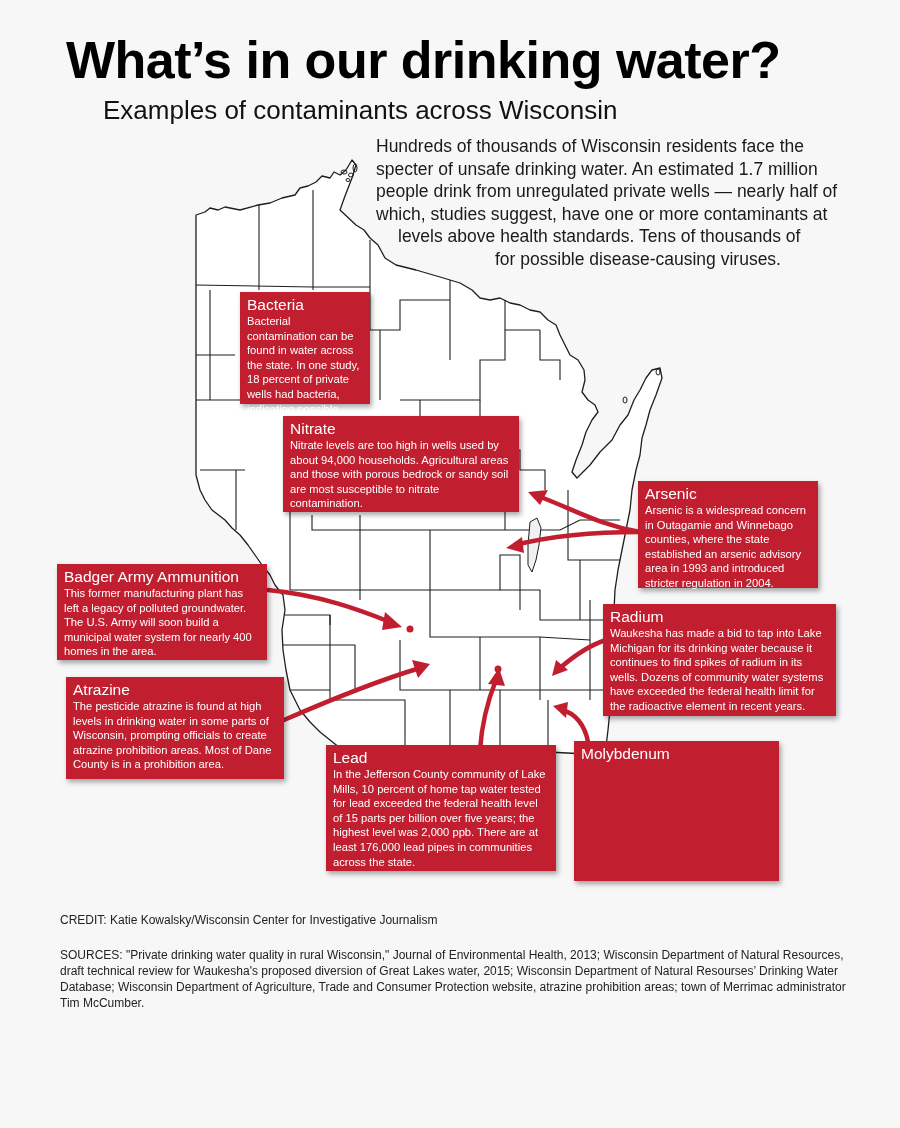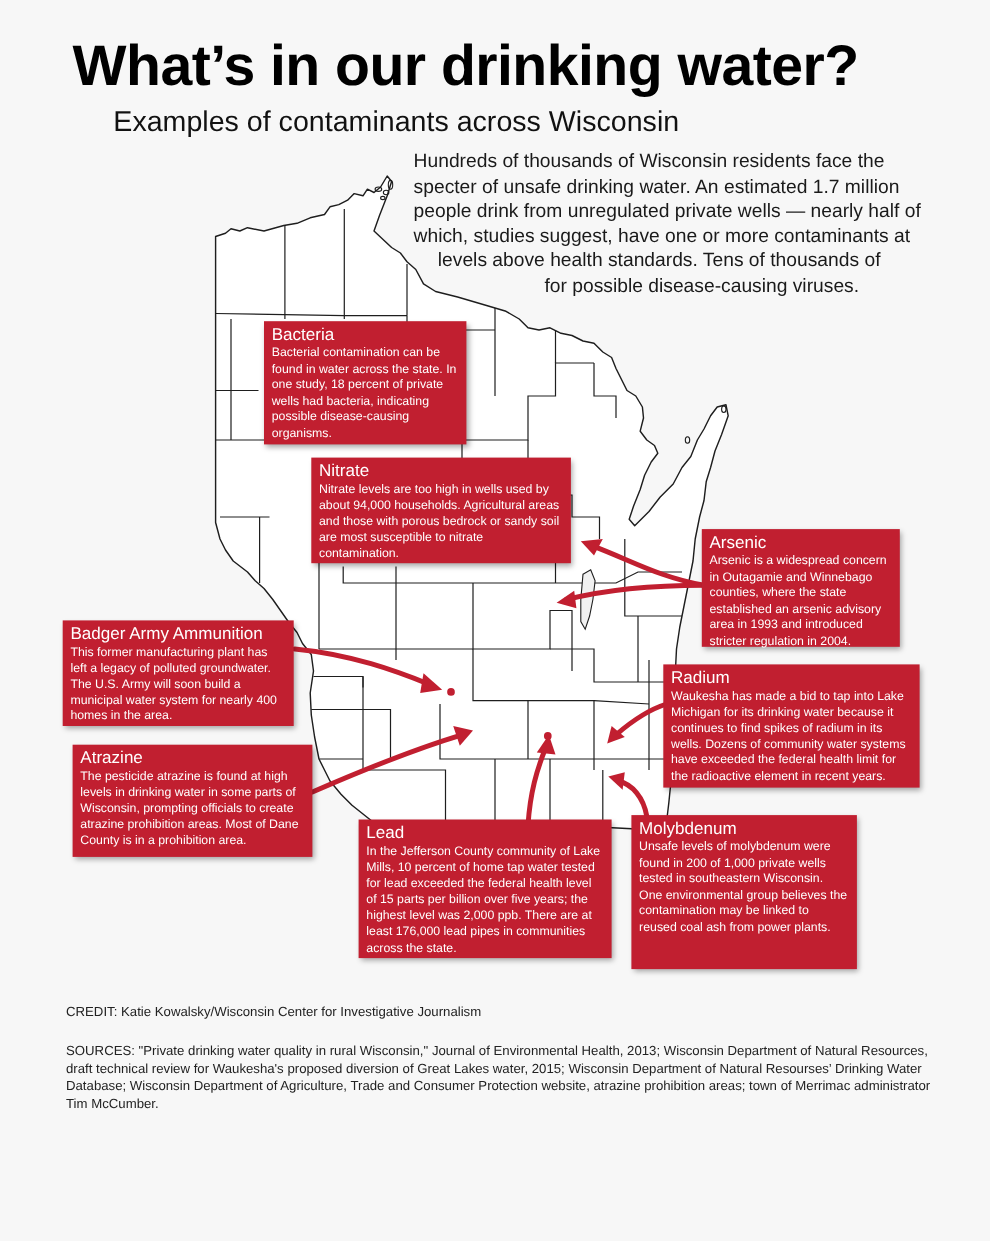--- a/index.html
+++ b/index.html
@@ -107,21 +107,21 @@
 
 <div class="intro">
   <span style="margin-left:16px;">Hundreds of thousands of Wisconsin residents face the</span>
   <span style="margin-left:16px;">specter of unsafe drinking water. An estimated 1.7 million</span>
   <span style="margin-left:16px;">people drink from unregulated private wells — nearly half of</span>
   <span style="margin-left:16px;">which, studies suggest, have one or more contaminants at</span>
   <span style="margin-left:38px;">levels above health standards. Tens of thousands of</span>
   <span style="margin-left:135px;">for possible disease-causing viruses.</span>
 </div>
 
-<div class="box" style="left:240px;top:292px;width:184px;height:112px;">
+<div class="box" style="left:240px;top:292px;width:130px;height:112px;">
   <span class="h">Bacteria</span>
   <span class="b">Bacterial contamination can be found in water across the state. In one study, 18 percent of private wells had bacteria, indicating possible disease-causing organisms.</span>
 </div>
 
 <div class="box" style="left:271px;top:416px;width:236px;height:96px;margin-left:12px;">
   <span class="h">Nitrate</span>
   <span class="b">Nitrate levels are too high in wells used by about 94,000 households. Agricultural areas and those with porous bedrock or sandy soil are most susceptible to nitrate contamination.</span>
 </div>
 
 <div class="box" style="left:638px;top:481px;width:180px;height:107px;">
@@ -144,17 +144,16 @@
   <span class="b">The pesticide atrazine is found at high levels in drinking water in some parts of Wisconsin, prompting officials to create atrazine prohibition areas. Most of Dane County is in a prohibition area.</span>
 </div>
 
 <div class="box" style="left:326px;top:745px;width:230px;height:126px;">
   <span class="h">Lead</span>
   <span class="b">In the Jefferson County community of Lake Mills, 10 percent of home tap water tested for lead exceeded the federal health level of 15 parts per billion over five years; the highest level was 2,000 ppb. There are at least 176,000 lead pipes in communities across the state.</span>
 </div>
 
 <div class="box" style="left:574px;top:741px;width:205px;height:140px;">
   <span class="h">Molybdenum</span>
-  <span class="b">Unsafe levels of molybdenum were found in 200 of 1,000 private wells tested in southeastern Wisconsin. One environmental group believes the contamination may be linked to reused coal ash from power plants.</span>
 </div>
 
 <div class="credit">CREDIT: Katie Kowalsky/Wisconsin Center for Investigative Journalism</div>
 <div class="sources">SOURCES: "Private drinking water quality in rural Wisconsin," Journal of Environmental Health, 2013; Wisconsin Department of Natural Resources, draft technical review for Waukesha's proposed diversion of Great Lakes water, 2015; Wisconsin Department of Natural Resourses’ Drinking Water Database; Wisconsin Department of Agriculture, Trade and Consumer Protection website, atrazine prohibition areas; town of Merrimac administrator Tim McCumber.</div>
 
 </body></html>

